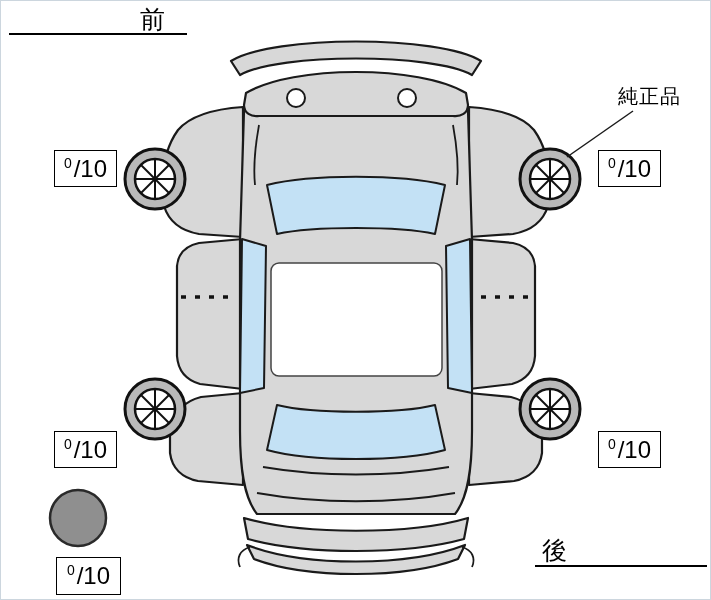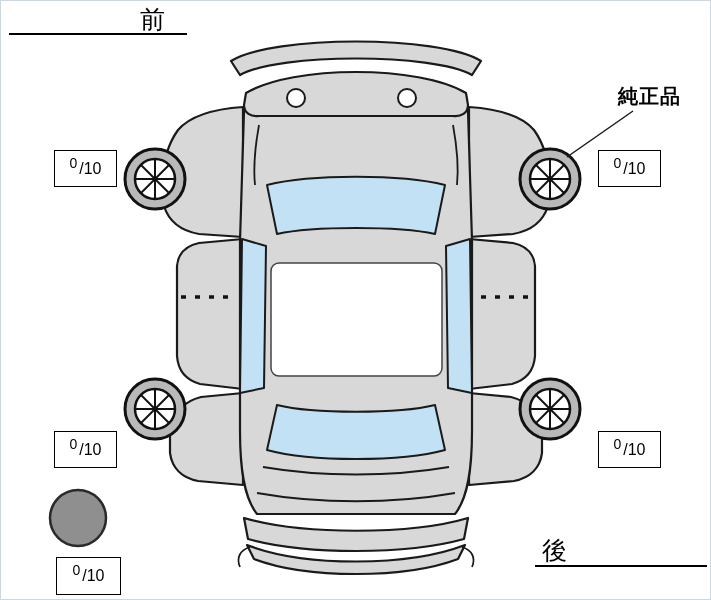--- a/index.html
+++ b/index.html
@@ -5,31 +5,31 @@
   html,body{margin:0;padding:0;background:#fff;}
   .canvas{
     position:relative;width:711px;height:600px;background:#ffffff;
     border:1px solid #ccd6de;box-sizing:border-box;overflow:hidden;
     font-family:"Liberation Sans","DejaVu Sans",sans-serif;color:#000;
   }
   .diagram-svg{position:absolute;left:0;top:0;}
   .label{position:absolute;line-height:1;white-space:nowrap;}
   .front-label{left:139px;top:6px;font-size:25px;}
   .rear-label{left:541px;top:537px;font-size:25px;}
-  .genuine-label{left:617px;top:85px;font-size:20px;font-weight:bold;letter-spacing:1px;}
+  .genuine-label{left:617px;top:85px;font-size:20px;font-weight:normal;letter-spacing:1px;}
   .rule{position:absolute;height:2px;background:#000;}
   .front-rule{left:8px;top:32px;width:178px;}
   .rear-rule{left:534px;top:564px;width:172px;}
   .tread-box{
     position:absolute;width:63px;height:37px;background:#fff;border:1px solid #000;
     display:flex;align-items:center;justify-content:center;gap:2px;box-sizing:border-box;
   }
   .tread-box.spare-box{width:65px;height:38px;}
   .tread-num{font-size:14px;position:relative;top:-6px;}
-  .tread-den{font-size:16px;}
+  .tread-den{font-size:24px;}
   .pos-fl{left:53px;top:149px;}
   .pos-fr{left:597px;top:149px;}
   .pos-rl{left:53px;top:430px;}
   .pos-rr{left:597px;top:430px;}
   .pos-spare{left:55px;top:556px;}
 </style>
 </head>
 <body>
 
 <div class="canvas">

